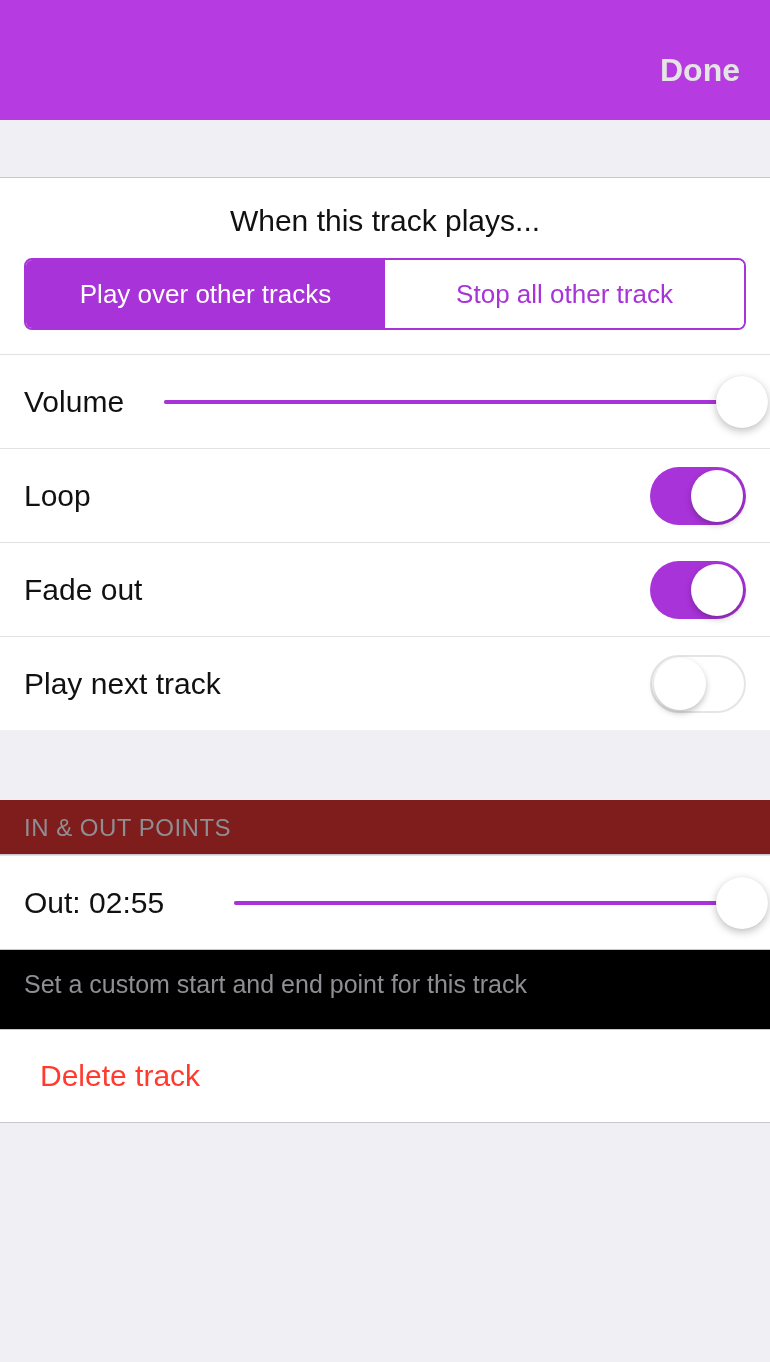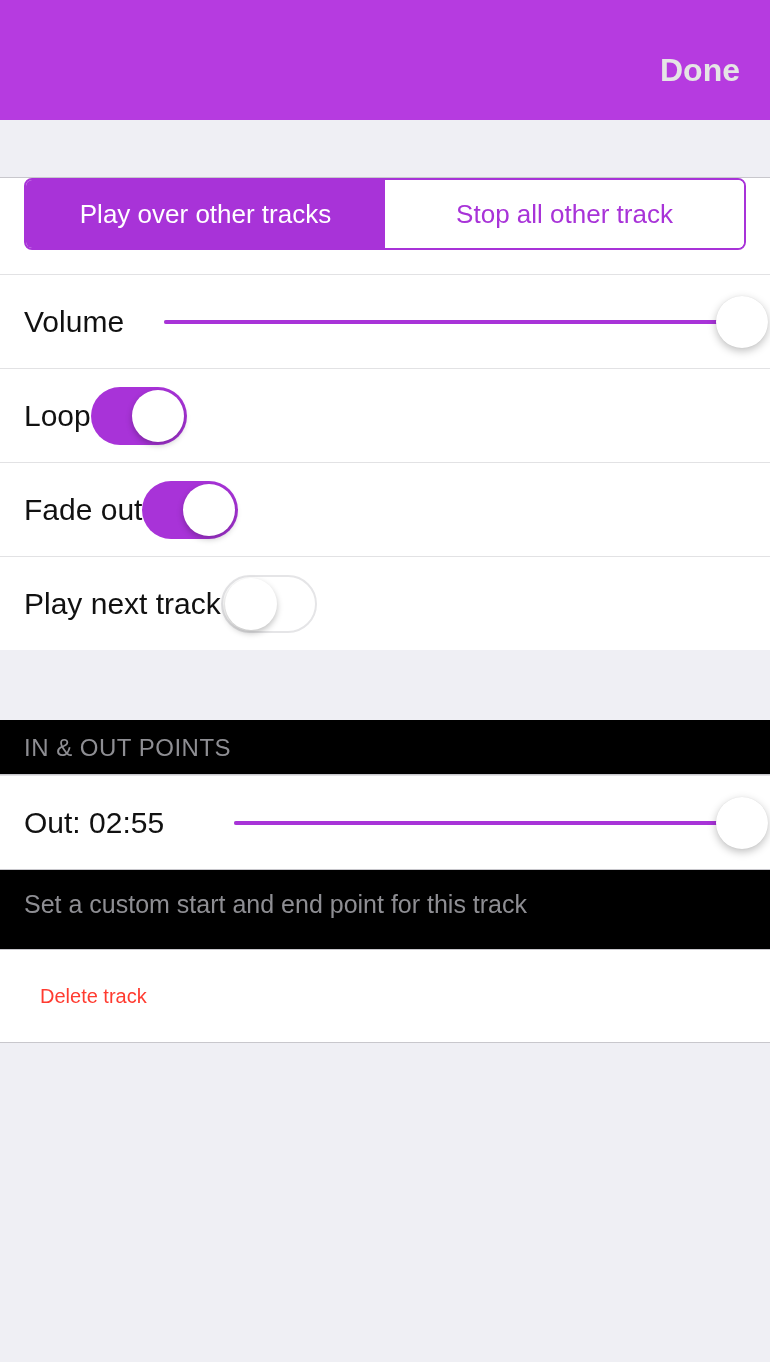--- a/index.html
+++ b/index.html
@@ -76,21 +76,21 @@
   }
   .seg.inactive {
     background: #fff;
     color: #a833d8;
     font-weight: 500;
   }
 
   .row {
     display: flex;
     align-items: center;
-    justify-content: flex-start;
+    justify-content: space-between;
     height: 94px;
     padding: 0 24px;
     border-top: 1px solid #e2e2e4;
     font-size: 30px;
     color: #111;
   }
   .row.noborder { border-top: none; }
   .row-label { flex-shrink: 0; }
   .row-value  { color: #111; text-align: right; flex: 1; margin-left: 20px; }
 
@@ -148,53 +148,54 @@
 
   .section-gap {
     height: 70px;
     background: #efeff4;
   }
   .section-header {
     font-size: 24px;
     color: #8e8e93;
     padding: 14px 24px 12px 24px;
     letter-spacing: 0.5px;
-    background: #000000;
+    background: #7f1d1d;
   }
 
   .footer-note {
     font-size: 25px;
     color: #8e8e93;
     padding: 20px 24px 30px 24px;
     background: #000000;
   }
 
   .delete-row {
     background: #fff;
     border-top: 1px solid #c8c7cc;
     border-bottom: 1px solid #c8c7cc;
     height: 94px;
     display: flex;
     align-items: center;
     padding: 0 40px;
-    font-size: 20px;
+    font-size: 30px;
     color: #ff3b30;
     cursor: pointer;
   }
 </style>
 </head>
 <body>
 
 <div class="navbar">
   <div class="navbar-done">Done</div>
 </div>
 
 <div class="spacer-top"></div>
 
 <div class="section-white">
+  <div class="play-header">When this track plays...</div>
   <div class="segmented">
     <div class="seg active">Play over other tracks</div>
     <div class="seg inactive">Stop all other track</div>
   </div>
 
   <div class="row">
     <div class="row-label">Volume</div>
     <div class="slider">
       <div class="slider-track-bg"></div>
       <div class="slider-track-fill" style="width:100%;"></div>

